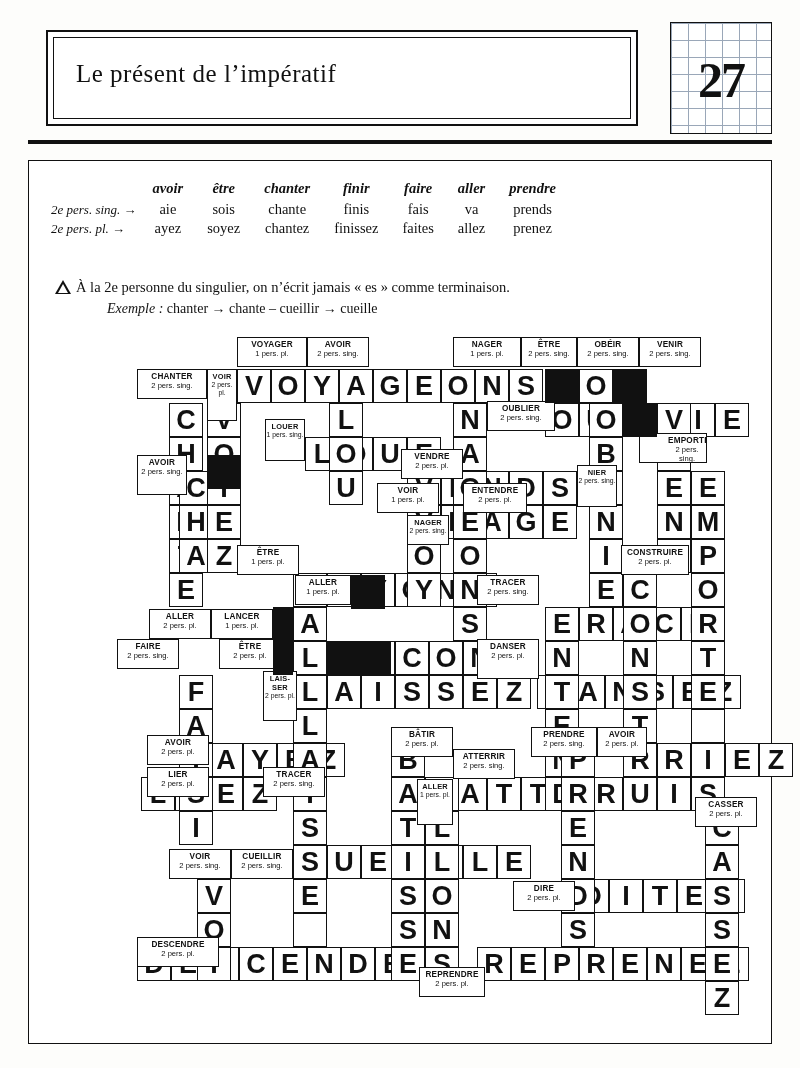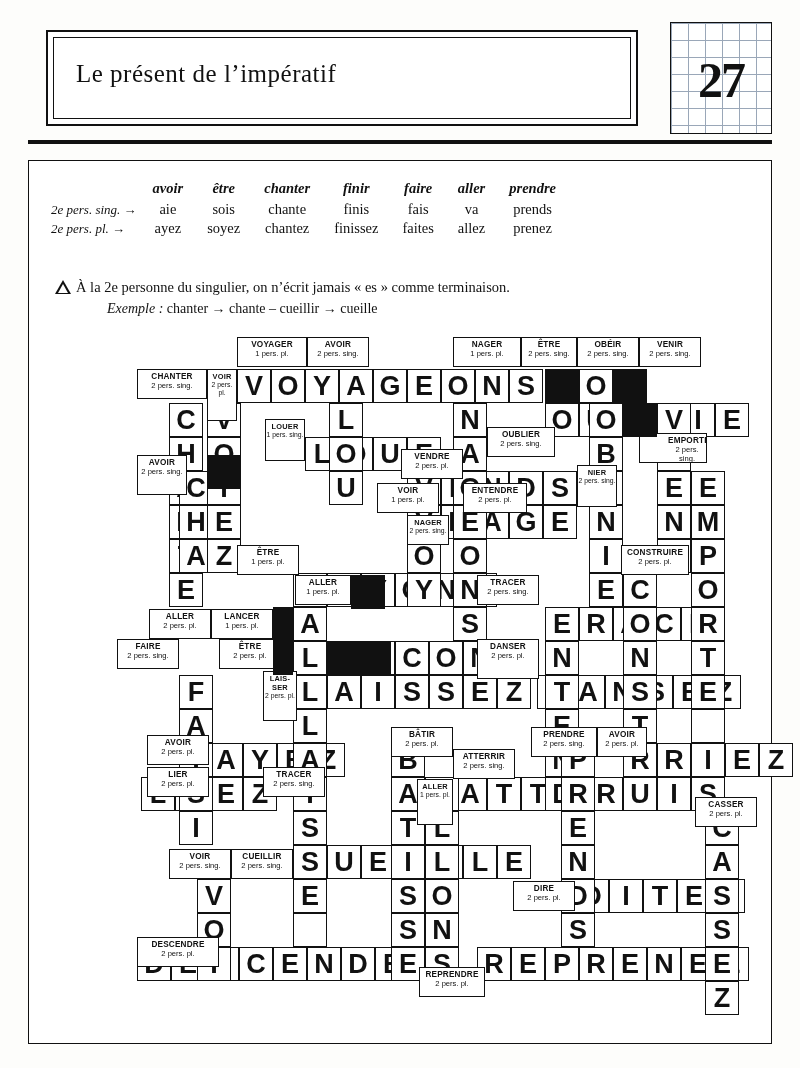--- a/index.html
+++ b/index.html
@@ -731,21 +731,21 @@
           <span class="pers">2 pers. sing.</span>
         </div>
         <div class="clue" style="left: 108px; top: 32px; width: 70px; height: 30px;">
           <span class="verb">CHANTER</span>
           <span class="pers">2 pers. sing.</span>
         </div>
         <div class="clue tiny" style="left: 178px; top: 32px; width: 30px; height: 52px;">
           <span class="verb">VOIR</span>
           <span class="pers">2 pers. pl.</span>
         </div>
-        <div class="clue" style="left: 458px; top: 64px; width: 68px; height: 30px; margin-top: 26px;">
+        <div class="clue" style="left: 458px; top: 64px; width: 68px; height: 30px;">
           <span class="verb">OUBLIER</span>
           <span class="pers">2 pers. sing.</span>
         </div>
         <div class="clue tiny" style="left: 236px; top: 82px; width: 40px; height: 42px;">
           <span class="verb">LOUER</span>
           <span class="pers">1 pers. sing.</span>
         </div>
         <div class="clue" style="left: 108px; top: 118px; width: 50px; height: 40px;">
           <span class="verb">AVOIR</span>
           <span class="pers">2 pers. sing.</span>

